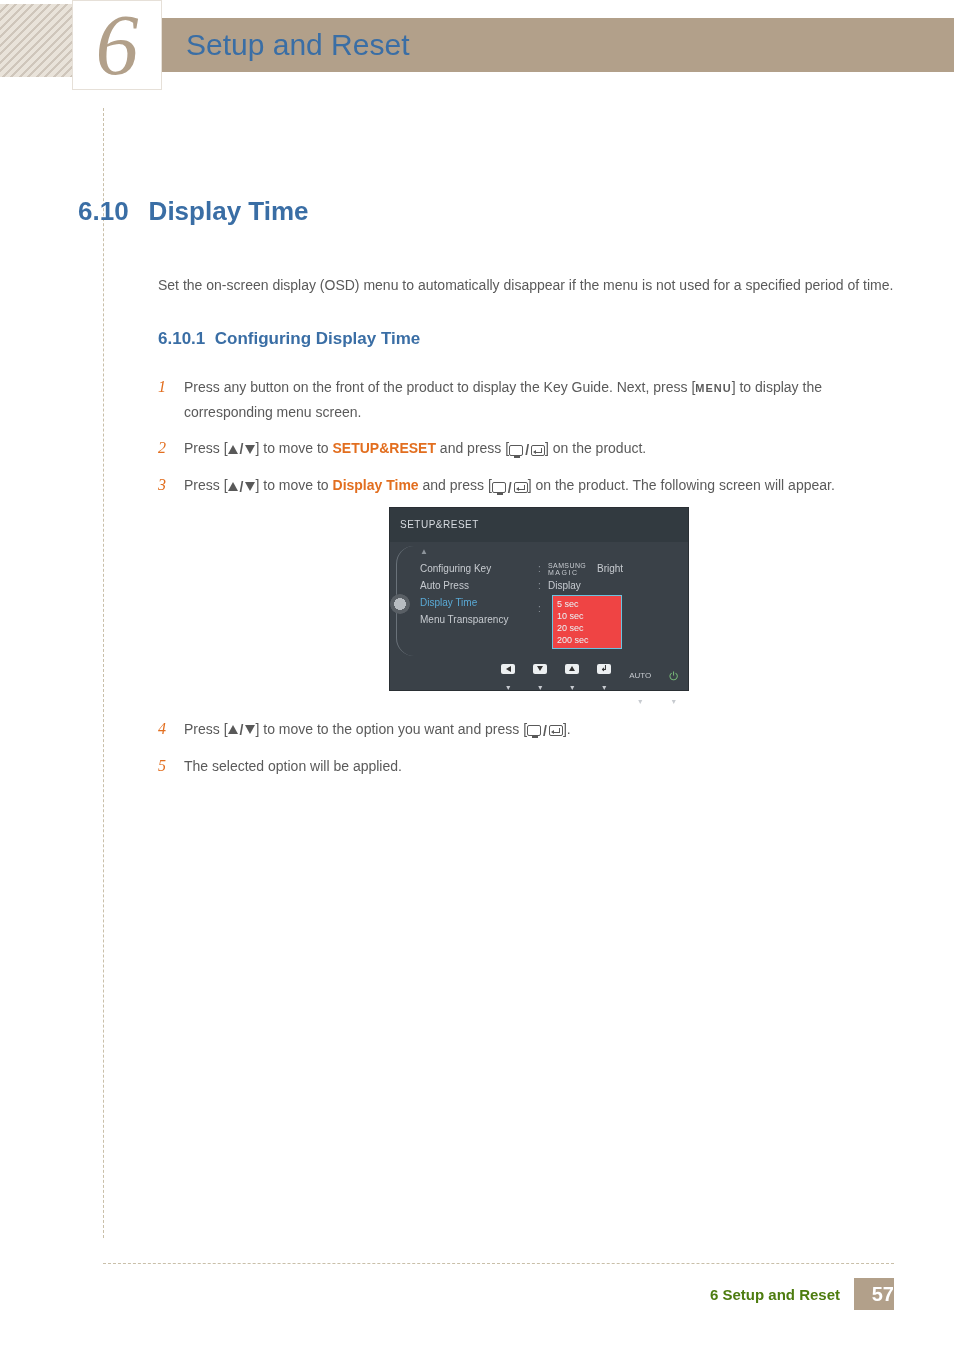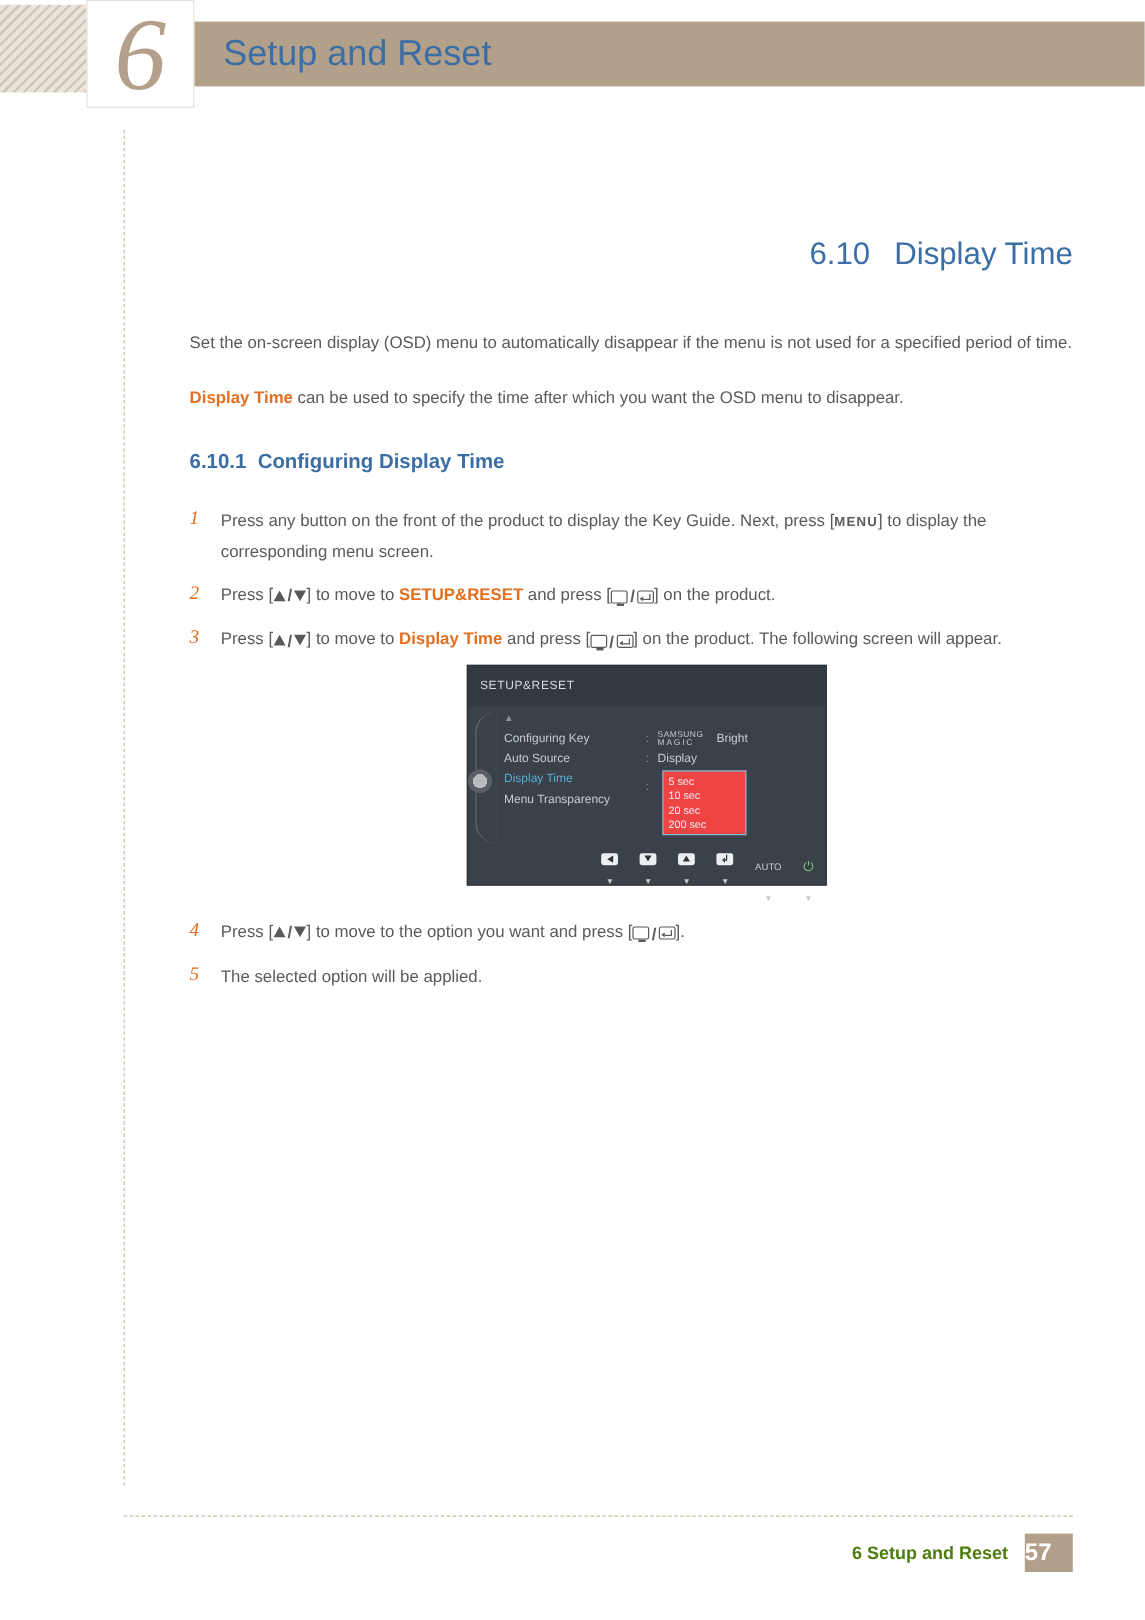--- a/index.html
+++ b/index.html
@@ -13,21 +13,21 @@
   .chapter-box { position:absolute; left:72px; top:0; width:90px; height:90px; background:#fff;
     border:1px solid #e6e0d8; display:flex; align-items:center; justify-content:center; }
   .chapter-num { font-size:86px; font-weight:300; color:#b2a08a; font-style:italic; font-family: Georgia, serif;}
   .chapter-title { position:absolute; left:186px; top:28px; font-size:30px; color:#3a6ea5; font-weight:400; }
 
   
   .vrule { position:absolute; left:103px; top:108px; width:0; border-left:1px dashed #c9bfa9; height:1130px; }
 
   
   .content { position:absolute; left:78px; top:196px; right:60px; }
-  .section-heading { color:#3a6ea5; font-size:26px; font-weight:400; margin-bottom:46px;text-align:right; }
+  .section-heading { color:#3a6ea5; font-size:26px; font-weight:700; margin-bottom:46px; }
   .section-heading .secno { margin-right:20px; }
   .para { margin-left:80px; font-size:14px; line-height:24px; color:#5a5a5a; margin-bottom:22px; }
   .para .kw { color:#e26e1f; font-weight:bold; }
   .subheading { margin-left:80px; color:#3a6ea5; font-size:17px; font-weight:700; margin-top:32px; margin-bottom:26px; }
   .steps { margin-left:80px; }
   .step { display:flex; font-size:14px; line-height:24px; color:#5a5a5a; margin-bottom:12px; }
   .step .num { width:26px; flex:0 0 26px; font-size:16px; font-style:italic; color:#e26e1f; font-family: Georgia, serif; }
   .step .txt { flex:1; }
   .menu-literal { font-family: Arial, sans-serif; font-size:11px; font-weight:bold; letter-spacing:1px; }
   .kw { color:#e26e1f; font-weight:bold; }
@@ -66,21 +66,21 @@
   .osd-key { width:14px; height:10px; background:#eceff1; border-radius:2px; display:flex; align-items:center; justify-content:center; color:#333;}
   .tri-up-s { width:0;height:0;border-left:3px solid transparent;border-right:3px solid transparent;border-bottom:5px solid #333;}
   .tri-dn-s { width:0;height:0;border-left:3px solid transparent;border-right:3px solid transparent;border-top:5px solid #333;}
   .tri-lf-s { width:0;height:0;border-top:3px solid transparent;border-bottom:3px solid transparent;border-right:5px solid #333;}
   .enter-s { font-size:8px; font-weight:bold;}
   .osd-dot-dn { font-size:8px; color:#c7cbd0;}
 
   
   .footer { position:absolute; left:103px; right:60px; bottom:40px; border-top:1px dashed #c9bfa9; padding-top:14px; display:flex; justify-content:flex-end; align-items:center; gap:14px;}
   .footer-text { color:#4d7c0f; font-size:15px; font-weight:bold;}
-  .page-num-box { width:40px; height:32px; background:#b2a08a; color:#fff; display:flex; align-items:center; justify-content:flex-start; font-size:20px; font-weight:bold;}
+  .page-num-box { width:40px; height:32px; background:#b2a08a; color:#fff; display:flex; align-items:center; justify-content:flex-end; font-size:20px; font-weight:bold;}
 </style>
 </head>
 <body>
 
 <div class="page">
 
   <div class="header-bar">
     <div class="diag"></div>
   </div>
   <div class="chapter-box">
@@ -90,23 +90,20 @@
 
   <div class="vrule"></div>
 
   <div class="content">
     <h2 class="section-heading">
       <span class="secno">6.10</span><span>Display Time</span>
     </h2>
 
     <p class="para">Set the on-screen display (OSD) menu to automatically disappear if the menu is not used for a specified period of time.</p>
 
-    <p class="para">
-      <span class="kw">Display Time</span><span> can be used to specify the time after which you want the OSD menu to disappear.</span>
-    </p>
 
     <h3 class="subheading">
       <span>6.10.1</span>&nbsp;&nbsp;<span>Configuring Display Time</span>
     </h3>
 
     <div class="steps">
 
       <div class="step">
         <div class="num">1</div>
         <div class="txt">
@@ -149,21 +146,21 @@
                 <div class="osd-arc"></div>
                 <div class="osd-gear"></div>
                 <div class="osd-left">
                   <div class="osd-row">
                       <span class="caret">▲</span>
                     </div>
                   <div class="osd-row">
                       <span>Configuring Key</span>
                     </div>
                   <div class="osd-row">
-                      <span>Auto Source</span>
+                      <span>Auto Press</span>
                     </div>
                   <div class="osd-row sel">
                       <span>Display Time</span>
                     </div>
                   <div class="osd-row">
                       <span>Menu Transparency</span>
                     </div>
                 </div>
                 <div class="osd-right">
                   <div class="osd-val">&nbsp;</div>

